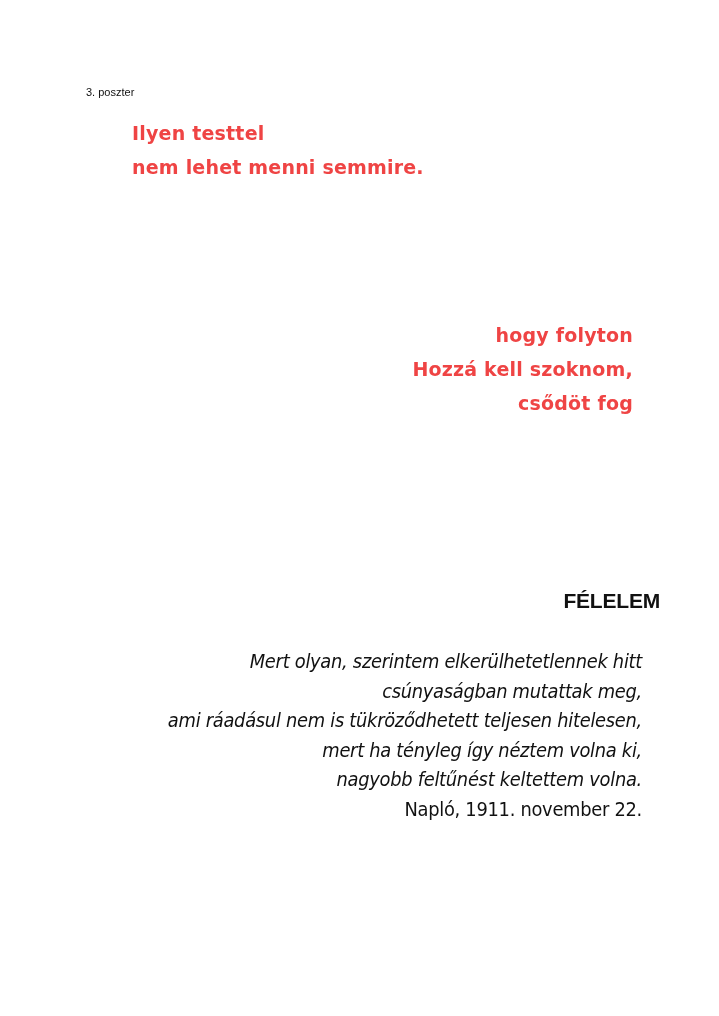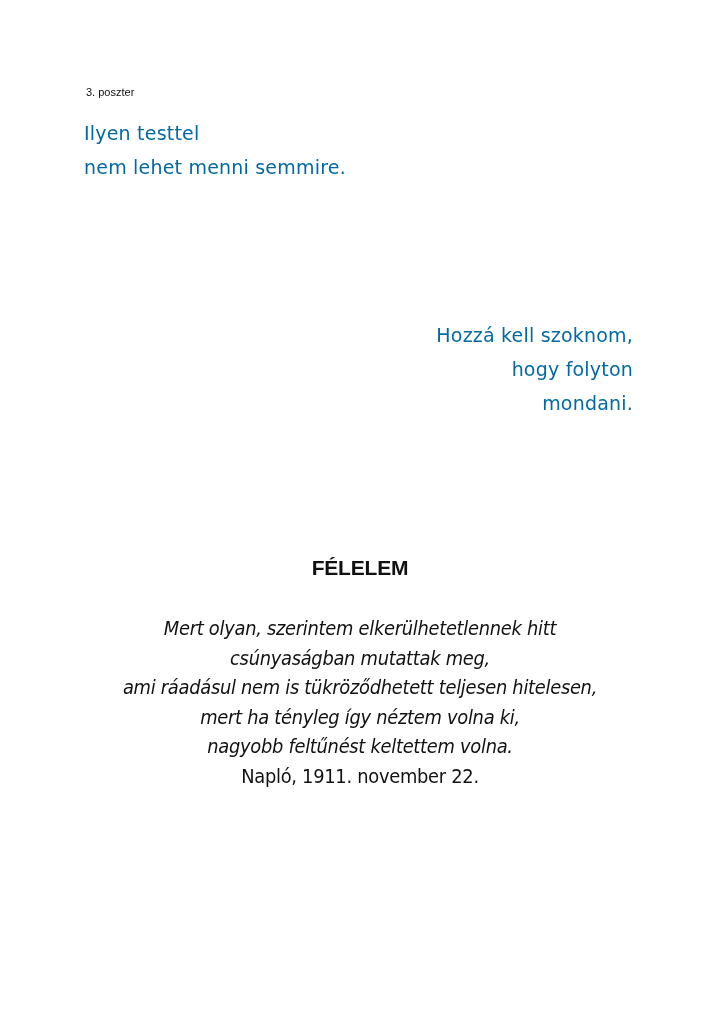--- a/index.html
+++ b/index.html
@@ -18,45 +18,46 @@
     .poster-label {
       position: absolute;
       left: 86px;
       top: 86px;
       font-family: "Liberation Sans", sans-serif;
       font-size: 11px;
       color: #111;
     }
     .hand {
       font-family: "DejaVu Sans", sans-serif;
-      font-weight: 400;
+      font-weight: 700;
       letter-spacing: 0.2px;
       font-size: 19px;
       line-height: 34px;
-      color: #0369a1;
+      color: #ef4444;
+      margin-left: 48px;
     }
     .quote-left {
       position: absolute;
       left: 84px;
       top: 116px;
     }
     .quote-right {
       position: absolute;
       right: 86px;
       top: 318px;
       text-align: right;
       line-height: 34px;
     }
     .quote-line { display: block; white-space: nowrap; }
     .section {
       position: absolute;
       left: 60px;
       width: 600px;
-      top: 553px;
-      text-align: center;
+      top: 586px;
+      text-align: right;
     }
     .section-title {
       font-family: "Liberation Sans", sans-serif;
       font-weight: bold;
       font-size: 21px;
       line-height: 30px;
       letter-spacing: -0.2px;
     }
     .body-line {
       font-family: "DejaVu Sans", sans-serif;
@@ -76,23 +77,23 @@
 <body>
 
 <div class="poster-label">3. poszter</div>
 
 <div class="hand quote-left">
   <span class="quote-line">Ilyen testtel</span>
   <span class="quote-line">nem lehet menni semmire.</span>
 </div>
 
 <div class="hand quote-right">
+  <span class="quote-line">hogy folyton</span>
   <span class="quote-line">Hozzá kell szoknom,</span>
-  <span class="quote-line">hogy folyton</span>
-  <span class="quote-line">mondani.</span>
+  <span class="quote-line">csődöt fog</span>
 </div>
 
 <div class="section">
   <div class="section-title">FÉLELEM</div>
   <div class="spacer"></div>
   <div>
     <span class="body-line italic-line">Mert olyan, szerintem elkerülhetetlennek hitt</span>
     <span class="body-line italic-line">csúnyaságban mutattak meg,</span>
     <span class="body-line italic-line">ami ráadásul nem is tükröződhetett teljesen hitelesen,</span>
     <span class="body-line italic-line">mert ha tényleg így néztem volna ki,</span>

